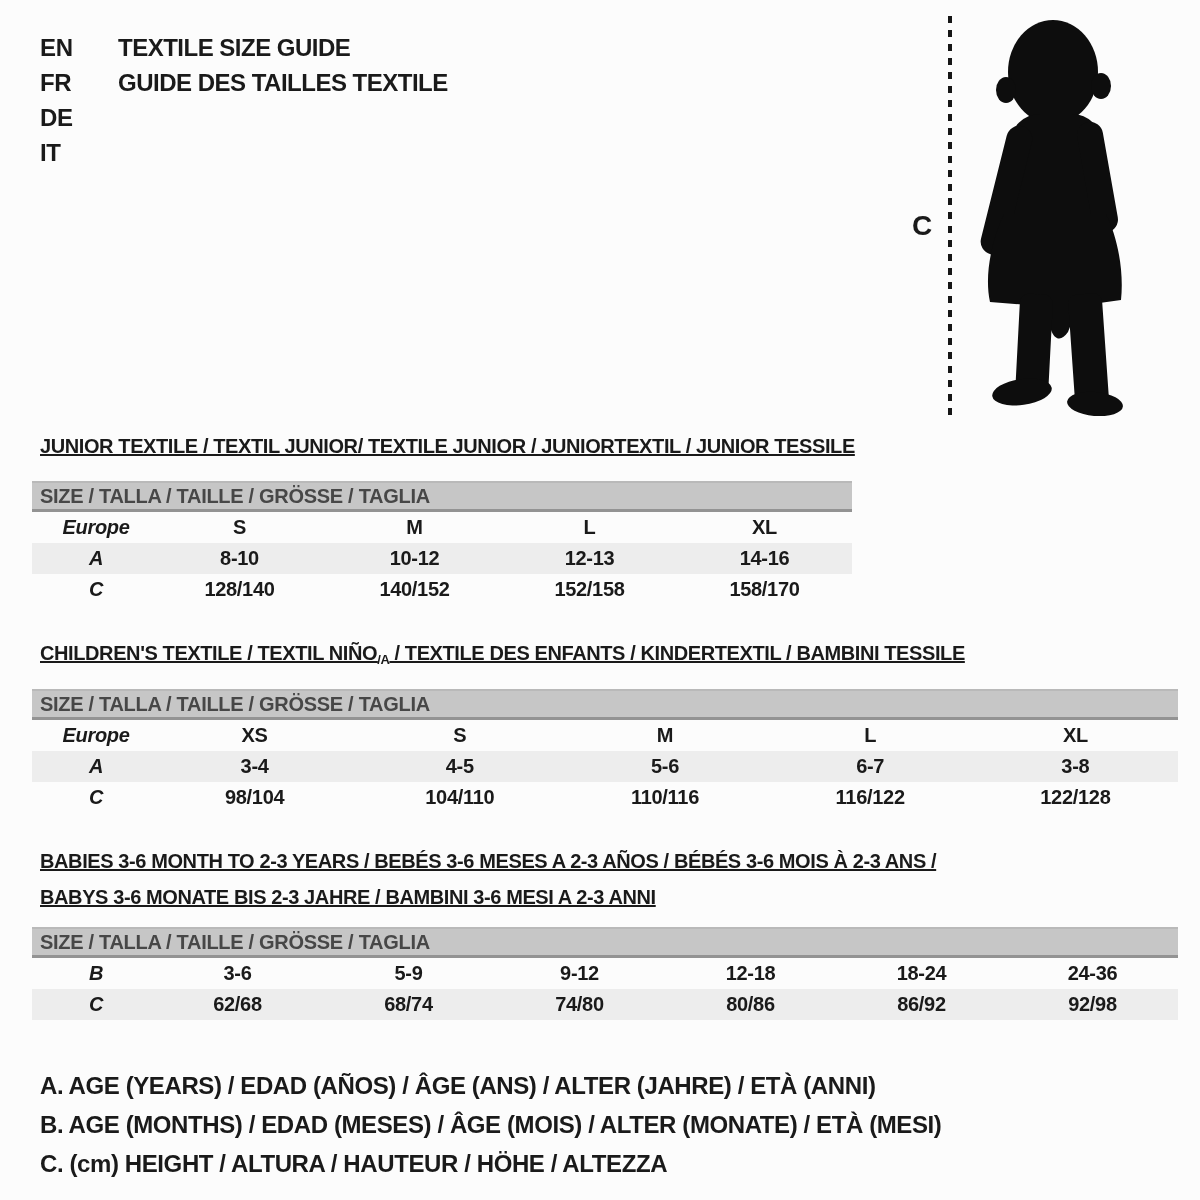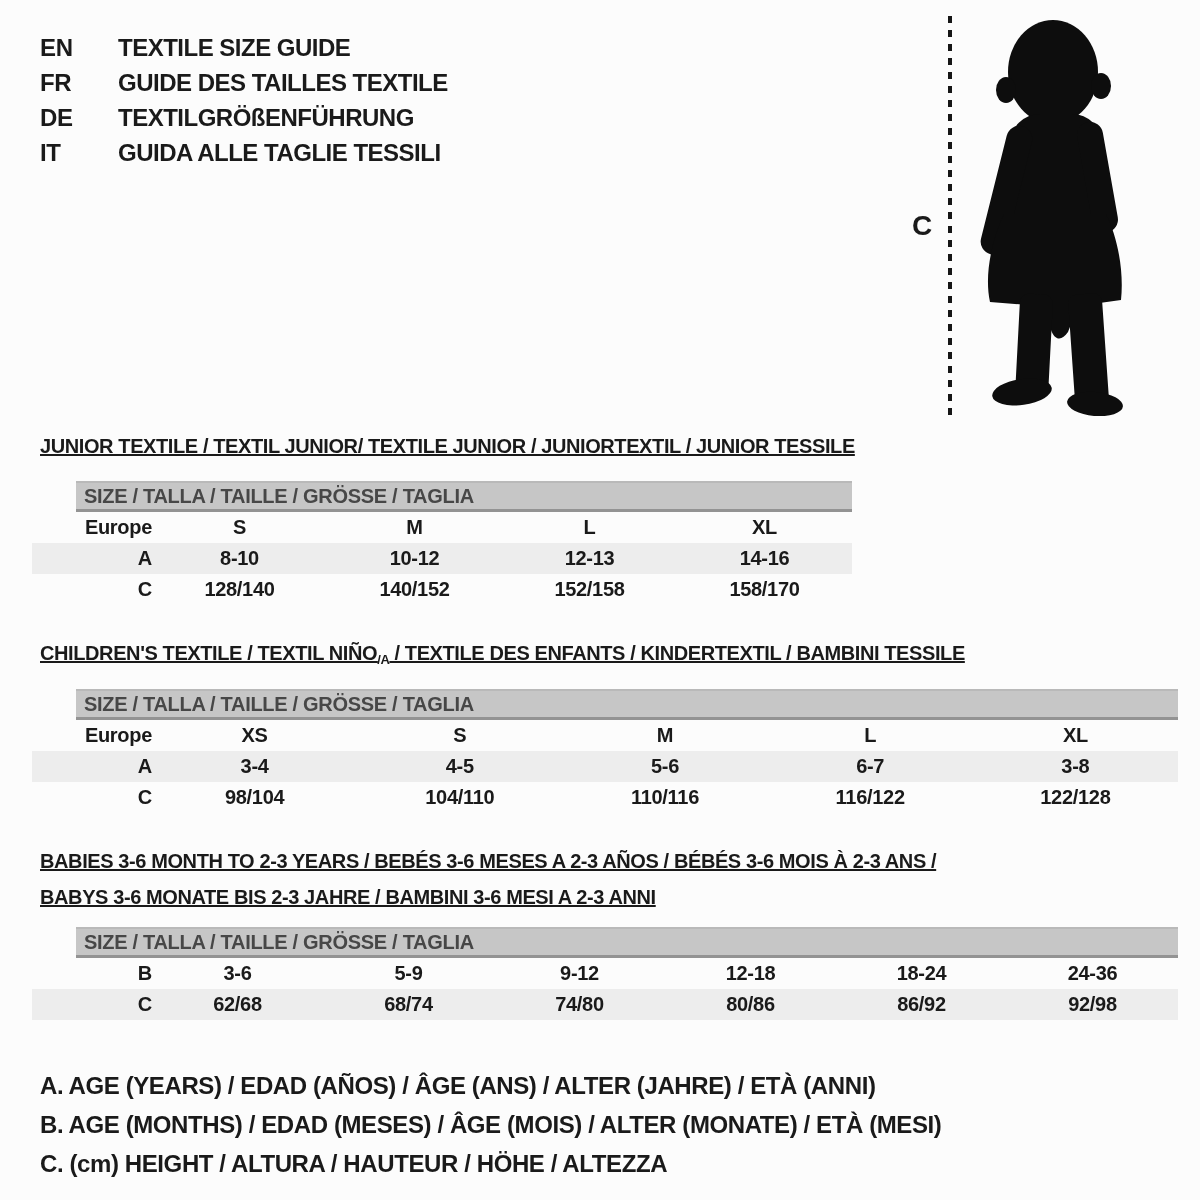--- a/index.html
+++ b/index.html
@@ -38,49 +38,47 @@
   .section-heading { position:absolute; left:40px; font-size:20px; letter-spacing:-0.4px; white-space:nowrap;text-decoration:underline; }
   .heading-sub { font-size:13px; vertical-align:-4px; }
   .two-line { line-height:36px; white-space:nowrap; }
   
   .size-block { position:absolute; left:32px; }
   .size-band {
     height:31px; line-height:26px;
     background:var(--band); color:var(--band_text);
     border-top:2px solid var(--band_top);
     border-bottom:3px solid var(--band_border);
-    padding-left:8px; font-size:20px;margin-left:44px;
+    padding-left:8px; font-size:20px;
   }
   table.size-table { border-collapse:collapse; table-layout:fixed; width:100%;
     font-weight:bold; font-size:20px; }
   table.size-table td, table.size-table th { height:31px; text-align:center; font-weight:bold; }
-  table.size-table .row-label { width:120px; text-align:right; padding-left:8px; }
+  table.size-table .row-label { width:120px; text-align:center; padding-left:8px;font-style:italic; }
   tr.row-alt { background:var(--alt_row); }
   
   .legend { position:absolute; left:40px; top:1066px; font-size:24px; line-height:39px; letter-spacing:-0.4px; }
 </style>
 </head>
 <body>
 
 <div class="lang-list">
   <div class="lang-row">
     <span class="lang-code">EN</span>
     <span class="lang-title">TEXTILE SIZE GUIDE</span>
   </div>
   <div class="lang-row">
     <span class="lang-code">FR</span>
     <span class="lang-title">GUIDE DES TAILLES TEXTILE</span>
   </div>
   <div class="lang-row">
     <span class="lang-code">DE</span>
-    <span class="lang-title">TEXTILGRÖßENFÜHRUNG</span>
   </div>
   <div class="lang-row">
     <span class="lang-code">IT</span>
-    <span class="lang-title">GUIDA ALLE TAGLIE TESSILI</span>
   </div>
 </div>
 
 <div class="measure-line"></div>
 <span class="measure-label">C</span>
 <svg class="figure-svg" width="172" height="402" viewBox="0 0 172 402" aria-hidden="true">
   <g fill="#0d0d0d">
     <ellipse cx="89" cy="58" rx="45" ry="52"></ellipse>
     <ellipse cx="42" cy="76" rx="10" ry="13"></ellipse>
     <ellipse cx="137" cy="72" rx="10" ry="13"></ellipse>

